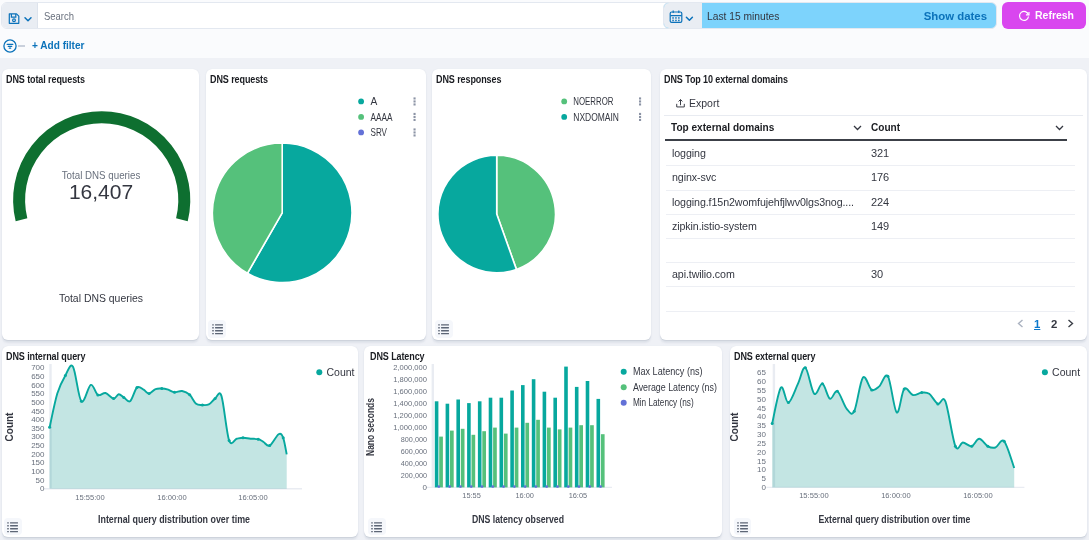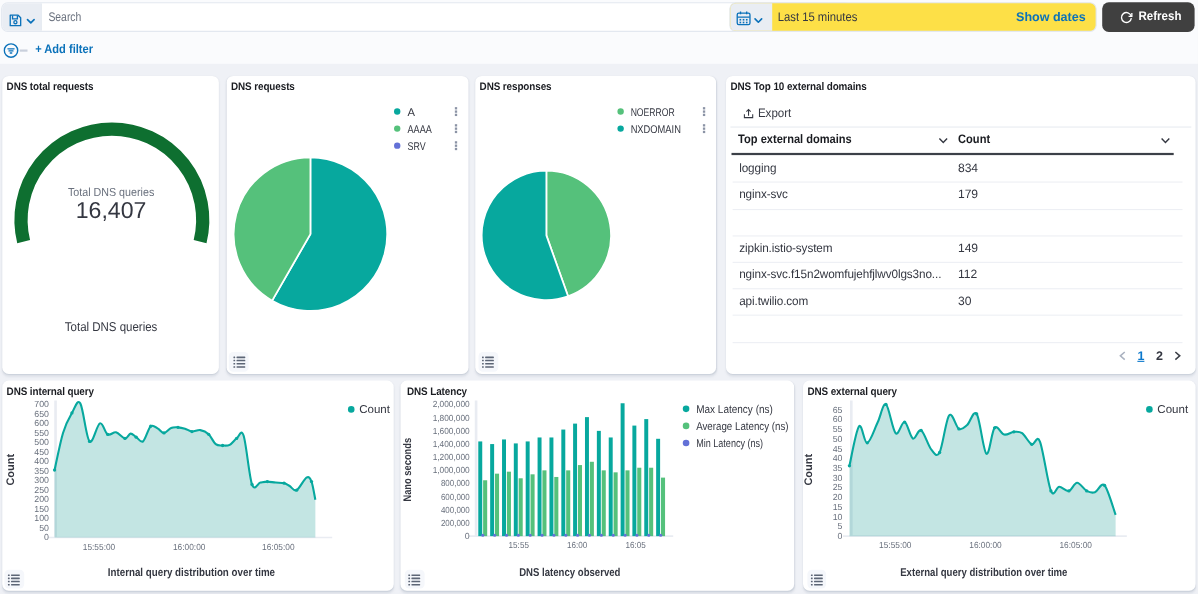--- a/index.html
+++ b/index.html
@@ -2,25 +2,25 @@
 <html><head><meta charset="utf-8"><style>
 * { margin:0; padding:0; box-sizing:border-box; }
 html,body { width:1089px; height:540px; font-family:"Liberation Sans", sans-serif; background:#eff1f6; overflow:hidden; }
 .topbar { position:absolute; left:0; top:0; width:1089px; height:58px; background:#fafbfd; }
 .panel { position:absolute; background:#fff; border-radius:6px; box-shadow:0 .8px .8px rgba(152,162,179,.25), 0 2.3px 2px rgba(152,162,179,.18); }
 .ptitle { position:absolute; left:4px; top:4.5px; font-size:10px; font-weight:bold; color:#1a1c21; letter-spacing:-0.1px; transform:scaleX(0.9); transform-origin:0 0; white-space:nowrap; }
 .searchgrp { position:absolute; left:1px; top:2px; width:773px; height:27px; background:#fff; border:1px solid #e3e8f0; border-radius:6px; }
 .savebox { position:absolute; left:0; top:0; width:36px; height:25px; background:#e9edf3; border-radius:5px 0 0 5px; border-right:1px solid #dde3ec; }
 .kql { position:absolute; right:0; top:0; width:29px; height:25px; background:#fdba74; border-radius:0 5px 5px 0; color:#0b72ba; font-weight:bold; font-size:10.2px; line-height:25px; text-align:right; }
 .searchph { position:absolute; left:42px; top:7px; font-size:11.4px; color:#69707d; transform:scaleX(0.83); transform-origin:0 0; }
-.dategrp { position:absolute; left:663px; top:2px; width:334px; height:27px; background:#fde047; border:1px solid #e3e8f0; border-radius:6px; }
+.dategrp { position:absolute; left:663px; top:2px; width:334px; height:27px; background:#7dd3fc; border:1px solid #e3e8f0; border-radius:6px; }
 .calbox { position:absolute; left:0; top:0; width:38px; height:25px; background:#e9edf3; border-radius:5px 0 0 5px; }
 .datetxt { position:absolute; left:43px; top:7px; font-size:11.4px; color:#343741; transform:scaleX(0.9); transform-origin:0 0; }
 .showdates { position:absolute; right:9px; top:7px; font-size:11.4px; color:#0b72ba; font-weight:bold; }
-.refresh { position:absolute; left:1002px; top:2px; width:84px; height:27px; background:#404040; border-radius:6px; color:#fff; }
+.refresh { position:absolute; left:1002px; top:2px; width:84px; height:27px; background:#d946ef; border-radius:6px; color:#fff; }
 .refresh span { position:absolute; left:33px; top:7px; font-size:11.4px; font-weight:bold; transform:scaleX(0.92); transform-origin:0 0; }
 .addfilter { position:absolute; left:32px; top:38.5px; font-size:11.2px; font-weight:bold; color:#0b72ba; transform:scaleX(0.9); transform-origin:0 0; }
 .filtersep { position:absolute; left:18px; top:45px; width:7px; height:1.6px; background:#c9d0dc; }
 .listbtn { position:absolute; width:17.5px; height:17.5px; background:#f5f7fb; border-radius:4px; display:flex; align-items:center; justify-content:center; }
 .trow { position:absolute; left:6px; width:415px; height:24.2px; font-size:11px; letter-spacing:-0.1px; color:#343741; }
 .trow .c1 { position:absolute; left:6px; top:6px; transform:scaleX(0.97); transform-origin:0 0; white-space:nowrap; }
 .trow .c2 { position:absolute; left:205px; top:6px; }
 .tsep { position:absolute; left:6px; width:409px; height:1px; background:#edeff4; }
 .gtxt { position:absolute; left:0; width:198px; text-align:center; }
 </style></head>
@@ -186,38 +186,38 @@
   <svg width="9" height="6" viewBox="0 0 9 6" style="position:absolute;left:193px;top:56px">
       <path d="M1 1 L4.5 4.5 L8 1" fill="none" stroke="#343741" stroke-width="1.3"></path>
     </svg>
   <div style="position:absolute;left:211px;top:52px;font-size:11.2px;font-weight:bold;color:#1a1c21;transform:scaleX(0.9);transform-origin:0 0">Count</div>
   <svg width="9" height="6" viewBox="0 0 9 6" style="position:absolute;left:395px;top:56px">
       <path d="M1 1 L4.5 4.5 L8 1" fill="none" stroke="#343741" stroke-width="1.3"></path>
     </svg>
   <div style="position:absolute;left:5px;top:69.8px;width:402px;height:1.8px;background:#3c4048"></div>
   <div class="trow" style="top:72.2px">
       <span class="c1">logging</span>
-      <span class="c2">834</span>
+      <span class="c2">321</span>
     </div>
     <div class="tsep" style="top:96.3px"></div>
     <div class="trow" style="top:96.4px">
       <span class="c1">nginx-svc</span>
-      <span class="c2">179</span>
+      <span class="c2">176</span>
     </div>
     <div class="tsep" style="top:120.5px"></div>
+    <div class="trow" style="top:120.6px">
+      <span class="c1">logging.f15n2womfujehfjlwv0lgs3nog....</span>
+      <span class="c2">224</span>
+    </div>
     <div class="tsep" style="top:144.7px"></div>
     <div class="trow" style="top:144.8px">
       <span class="c1">zipkin.istio-system</span>
       <span class="c2">149</span>
     </div>
     <div class="tsep" style="top:168.9px"></div>
-    <div class="trow" style="top:169.0px">
-      <span class="c1">nginx-svc.f15n2womfujehfjlwv0lgs3no...</span>
-      <span class="c2">112</span>
-    </div>
     <div class="tsep" style="top:193.1px"></div>
     <div class="trow" style="top:193.2px">
       <span class="c1">api.twilio.com</span>
       <span class="c2">30</span>
     </div>
     <div class="tsep" style="top:217.3px"></div>
     <div class="tsep" style="top:241.5px"></div>
   <svg width="7" height="9" viewBox="0 0 7 9" style="position:absolute;left:357px;top:250px">
       <path d="M5.5 1 L1.5 4.5 L5.5 8" fill="none" stroke="#aab2c0" stroke-width="1.4"></path>
     </svg>

